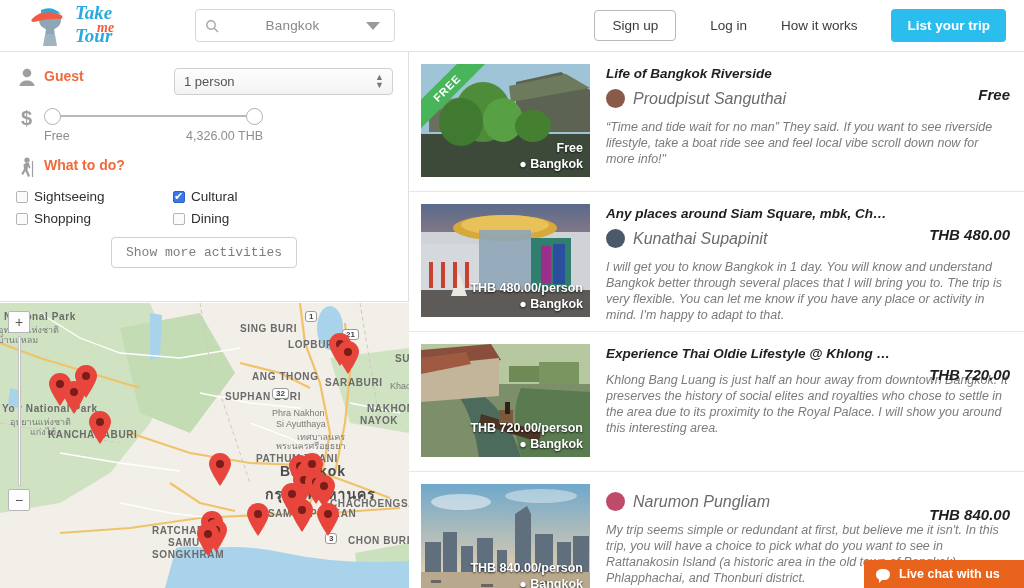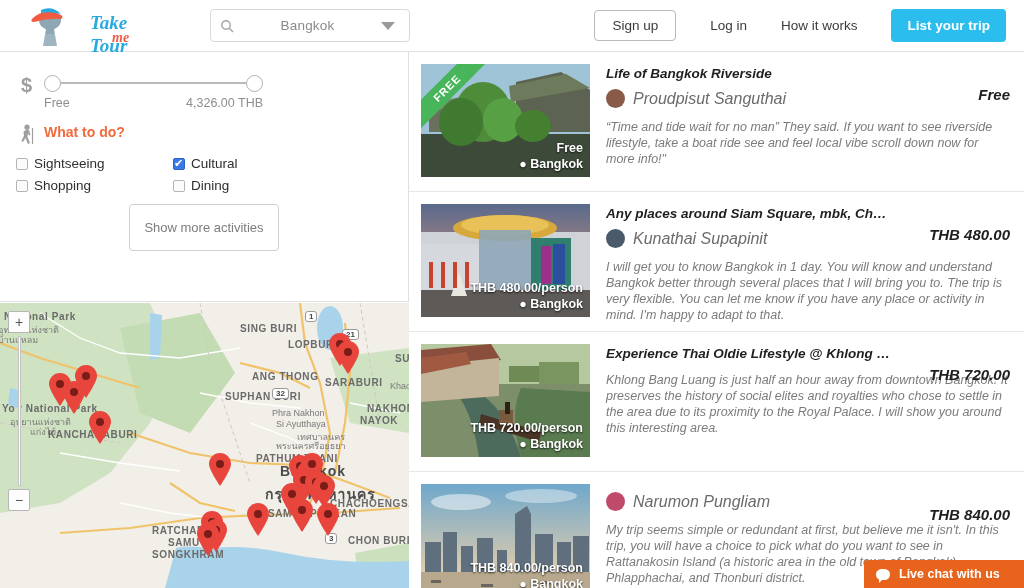--- a/index.html
+++ b/index.html
@@ -11,21 +11,21 @@
   .app { position: relative; width: 1024px; height: 588px; }
 
   
   .header {
     position: absolute; top: 0; left: 0; width: 1024px; height: 52px;
     background: #fff; border-bottom: 1px solid #e3e3e3;
     display: flex; align-items: center;
   }
   .logo { margin-left: 28px; display: flex; align-items: flex-end; height: 42px; }
   .logo-mark { width: 46px; height: 42px; position: relative; }
-  .logo-text { margin-left: 16px; position: relative; top: 11px; }
+  .logo-text { margin-left: 1px; position: relative; top: 1px; }
 
   .searchbox {
     margin-left: 28px; width: 200px; height: 33px;
     border: 1px solid #d8d8d8; border-radius: 4px;
     display: flex; align-items: center; background: #fff;
   }
   .search-icon { margin-left: 9px; width: 14px; height: 14px; flex: 0 0 auto; }
   .search-val {
     flex: 1; text-align: center; font-size: 13.5px; color: #8a8a8a;
     letter-spacing: .2px;
@@ -105,22 +105,22 @@
   .chkbox.on { background: #3b78e7; border-color: #2d63c4; }
   .chkbox.on:after {
     content: "✔"; position: absolute; left: 0px; top: -3px;
     font-size: 11px; color: #fff; line-height: 14px;
   }
   .chk span { font-size: 13.5px; color: #2e2e2e; }
 
   .show-more-wrap { text-align: center; margin-top: 4px; }
   .btn-showmore {
     border: 1px solid #cfcfcf; border-radius: 4px; background: #fff;
-    padding: 15px 14px; font-size: 13px; color: #7d7d7d;
-    font-family: Liberation Sans, sans-serif;
+    padding: 7px 14px; font-size: 13px; color: #7d7d7d;
+    font-family: Liberation Mono, monospace;
   }
   .btn-moreopts {
     margin: 14px auto 0 auto; display: block; width: 389px; height: 28px;
     background: #9b9b9b; color: #fff; border: none; border-radius: 3px;
     font-size: 13px; font-weight: bold; font-family: "Liberation Sans", sans-serif;
   }
 
   
   .map {
     position: absolute; top: 303px; left: 0; width: 409px; height: 285px;
@@ -248,20 +248,39 @@
     <div class="nav">
       <button class="btn-signup">Sign up</button>
       <a class="nav-link">Log in</a>
       <a class="nav-link">How it works</a>
       <button class="btn-list">List your trip</button>
     </div>
   </div>
 
   <div class="filters">
 
+    <div class="frow guest-row">
+      <div class="ficon">
+        <svg width="16" height="19" viewBox="0 0 16 19">
+          <circle cx="8" cy="5" r="4.3" fill="#9e9e9e"></circle>
+          <path d="M0.5 18 C1 10.5 15 10.5 15.5 18 Z" fill="#9e9e9e"></path>
+        </svg>
+      </div>
+      <div class="flabel">
+        <div class="t">Guest</div>
+      </div>
+      <div class="fctrl">
+        <div class="select-box">
+          <span class="v">1 person</span>
+          <span class="stepper">
+            ▲<br>▼
+          </span>
+        </div>
+      </div>
+    </div>
 
     <div class="frow price-row">
       <div class="ficon">
         <svg width="16" height="22" viewBox="0 0 16 22">
           <text x="2" y="18" font-family="'Liberation Sans',sans-serif" font-size="20" font-weight="bold" fill="#9e9e9e">$</text>
         </svg>
       </div>
       <div class="fctrl">
         <div class="slider">
           <div class="track"></div>

